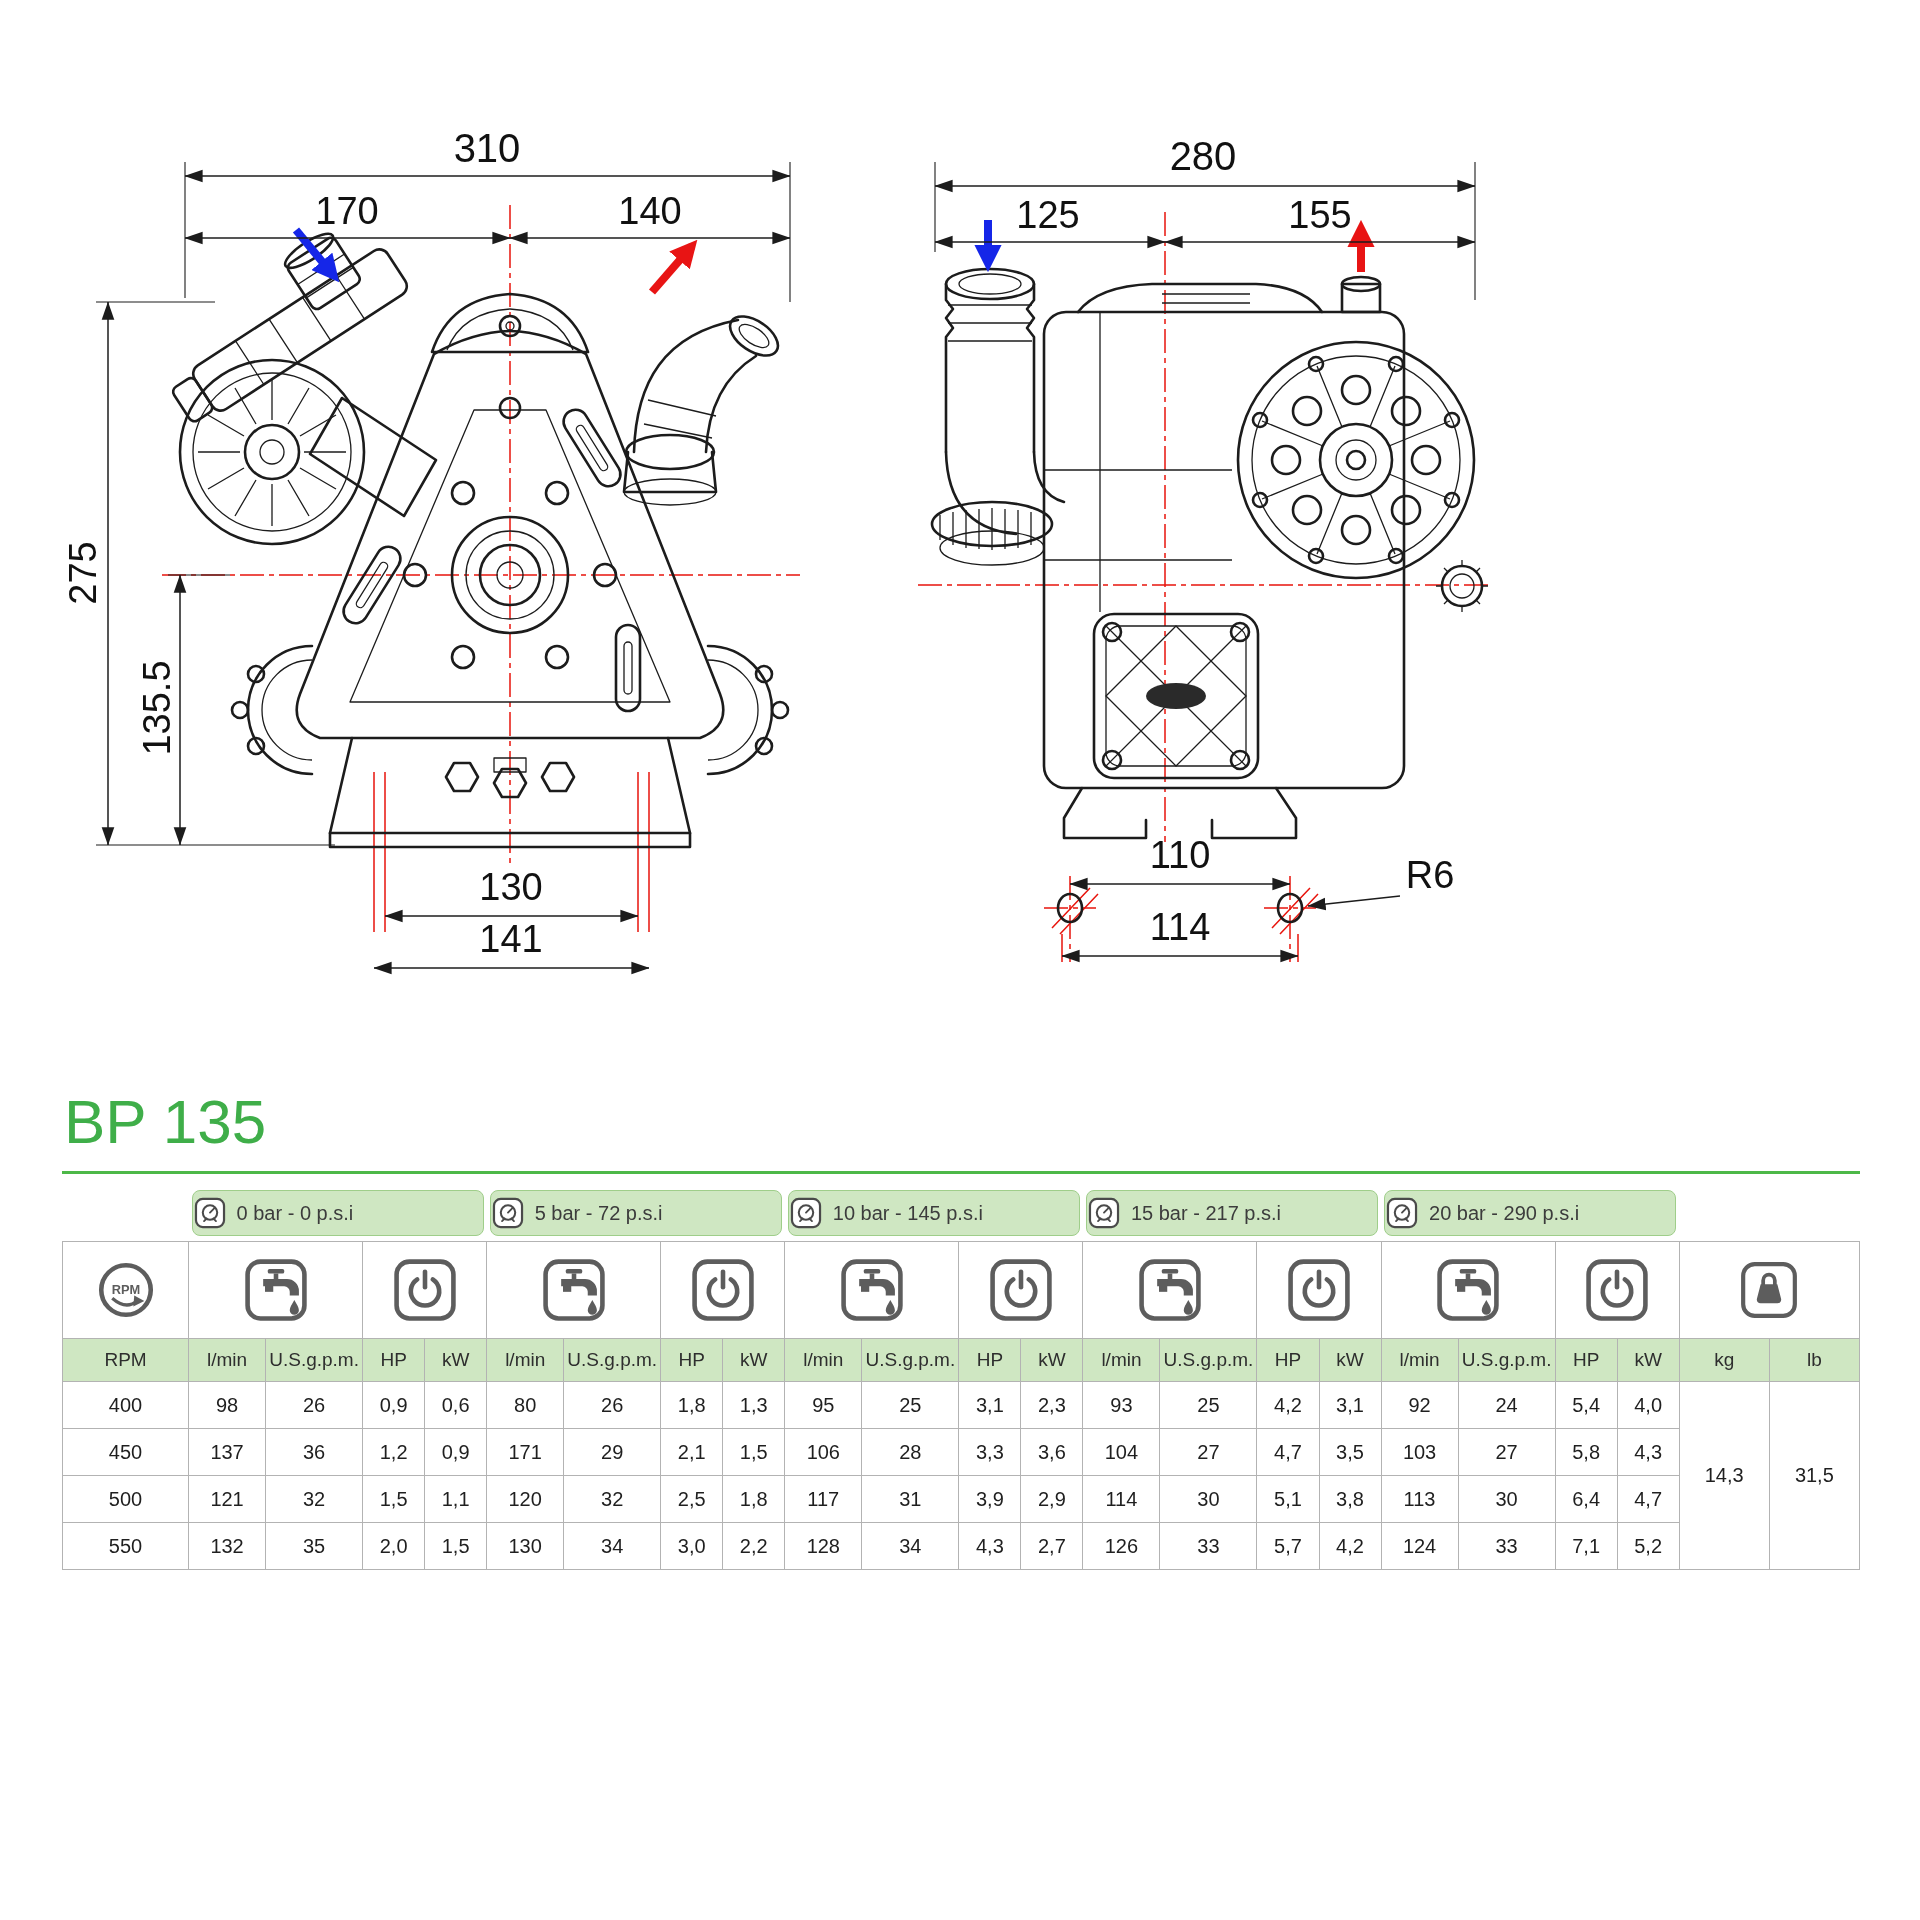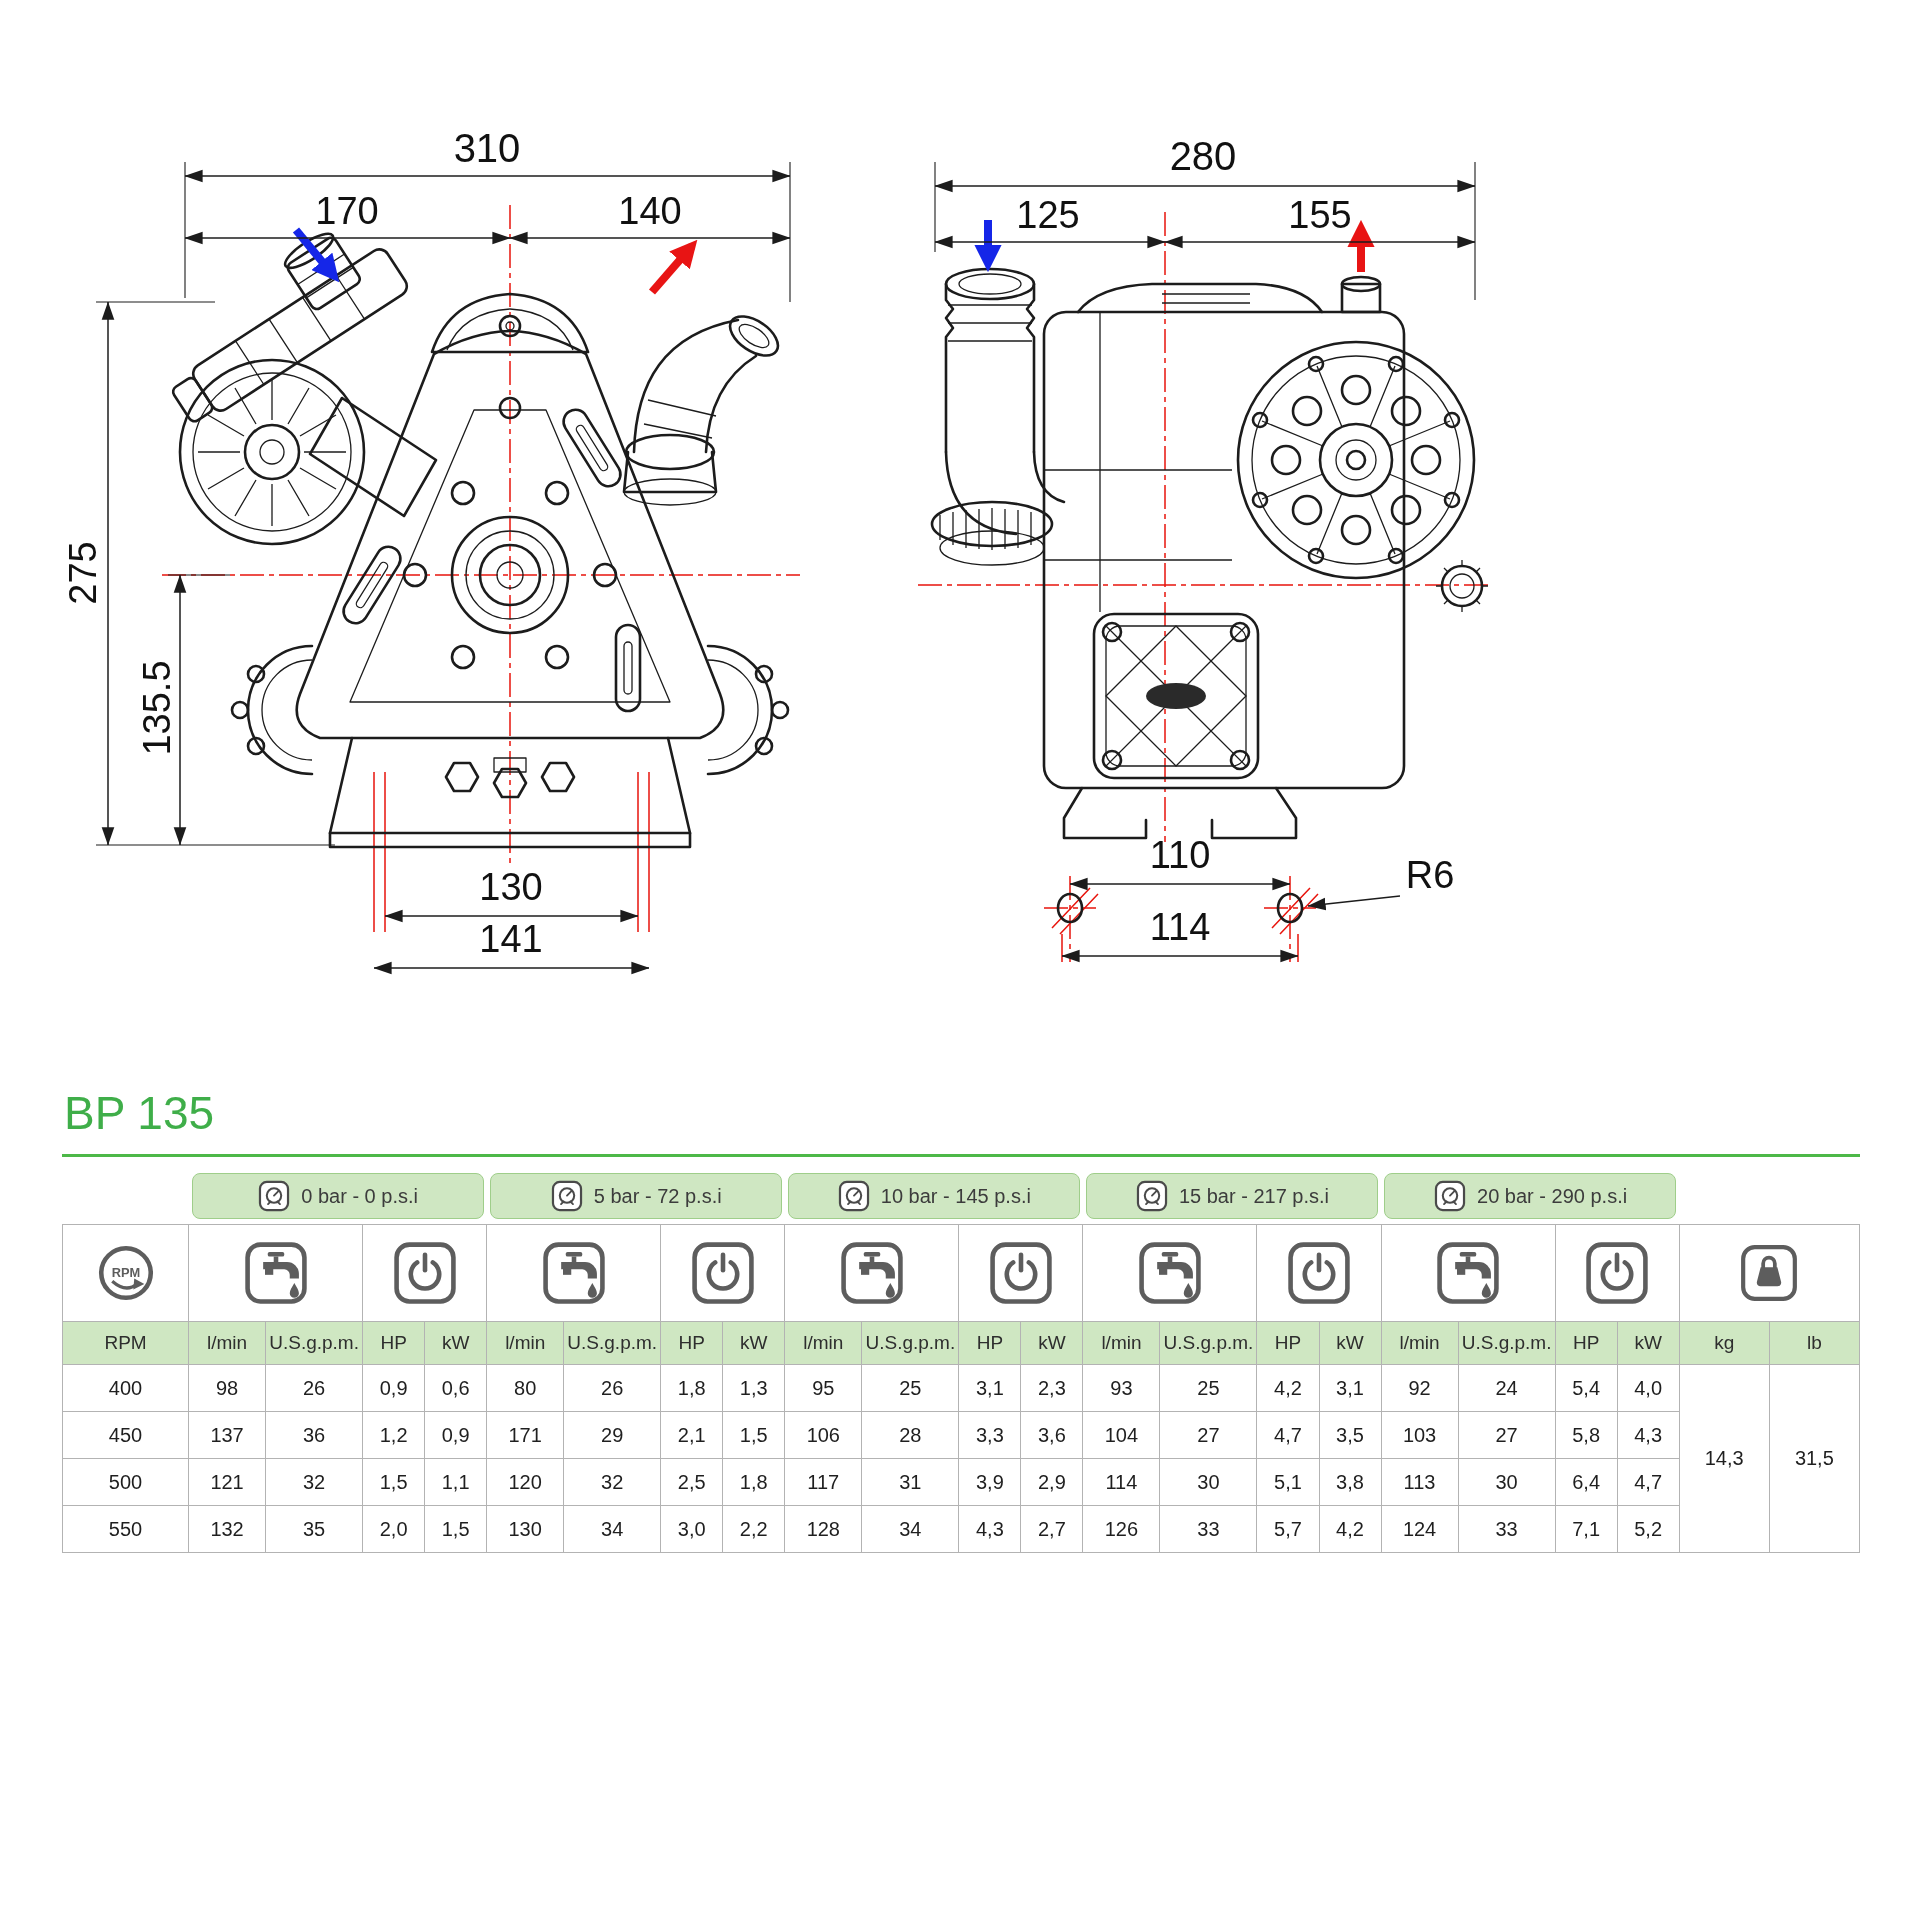--- a/index.html
+++ b/index.html
@@ -10,27 +10,27 @@
   .o{fill:none;stroke:#1c1c1c;stroke-width:2.6;stroke-linejoin:round;stroke-linecap:round}
   .t{fill:none;stroke:#1c1c1c;stroke-width:1.3;stroke-linejoin:round}
   .dim{stroke:#1c1c1c;stroke-width:1.5;fill:none}
   .ext{stroke:#1c1c1c;stroke-width:1.1;fill:none}
   .cl{stroke:#e8140c;stroke-width:1.5;fill:none;stroke-dasharray:24 5 5 5}
   .rl{stroke:#e8140c;stroke-width:1.5;fill:none}
   .dimtext{font-family:"Liberation Sans",sans-serif;font-size:38px;fill:#111;text-anchor:middle}
   .dimtext.big{font-size:40px}
   
   .content{position:absolute;left:62px;top:1086px;width:1798px}
-  .page-title{color:#3fae49;font-size:46px;font-weight:500;margin:0 0 14px 2px}
+  .page-title{color:#3fae49;font-size:62px;font-weight:500;margin:0 0 14px 2px}
   .title-rule{height:3px;background:#4db848;margin-bottom:16px}
   table.perf{border-collapse:collapse;table-layout:fixed;width:1798px}
   .perf td,.perf th{border:1px solid #b3b3b3;text-align:center;vertical-align:middle;
                     font-weight:400;padding:0;overflow:hidden}
   .perf .pressure-row td{border:none;padding:0 3px 5px 3px;background:#fff}
-  .pill{display:flex;align-items:center;justify-content:center;gap:10px;background:#cfe7c2;
+  .pill{display:flex;align-items:center;gap:10px;background:#cfe7c2;
         border:1px solid #9fce8a;border-radius:8px;height:44px;font-size:20px;color:#3c3c3c;font-weight:500}
   .icon-row td{height:96px;background:#fff}
   .units-row th{background:#cfe7c2;height:42px;font-size:19px;color:#2e2e2e}
   .perf tbody td{height:46px;font-size:20px;color:#1f1f1f}
   .cell-ico{display:inline-block;vertical-align:middle}
   .hiddefs{position:absolute;width:0;height:0;overflow:hidden}
 </style>
 </head>
 <body>
 

